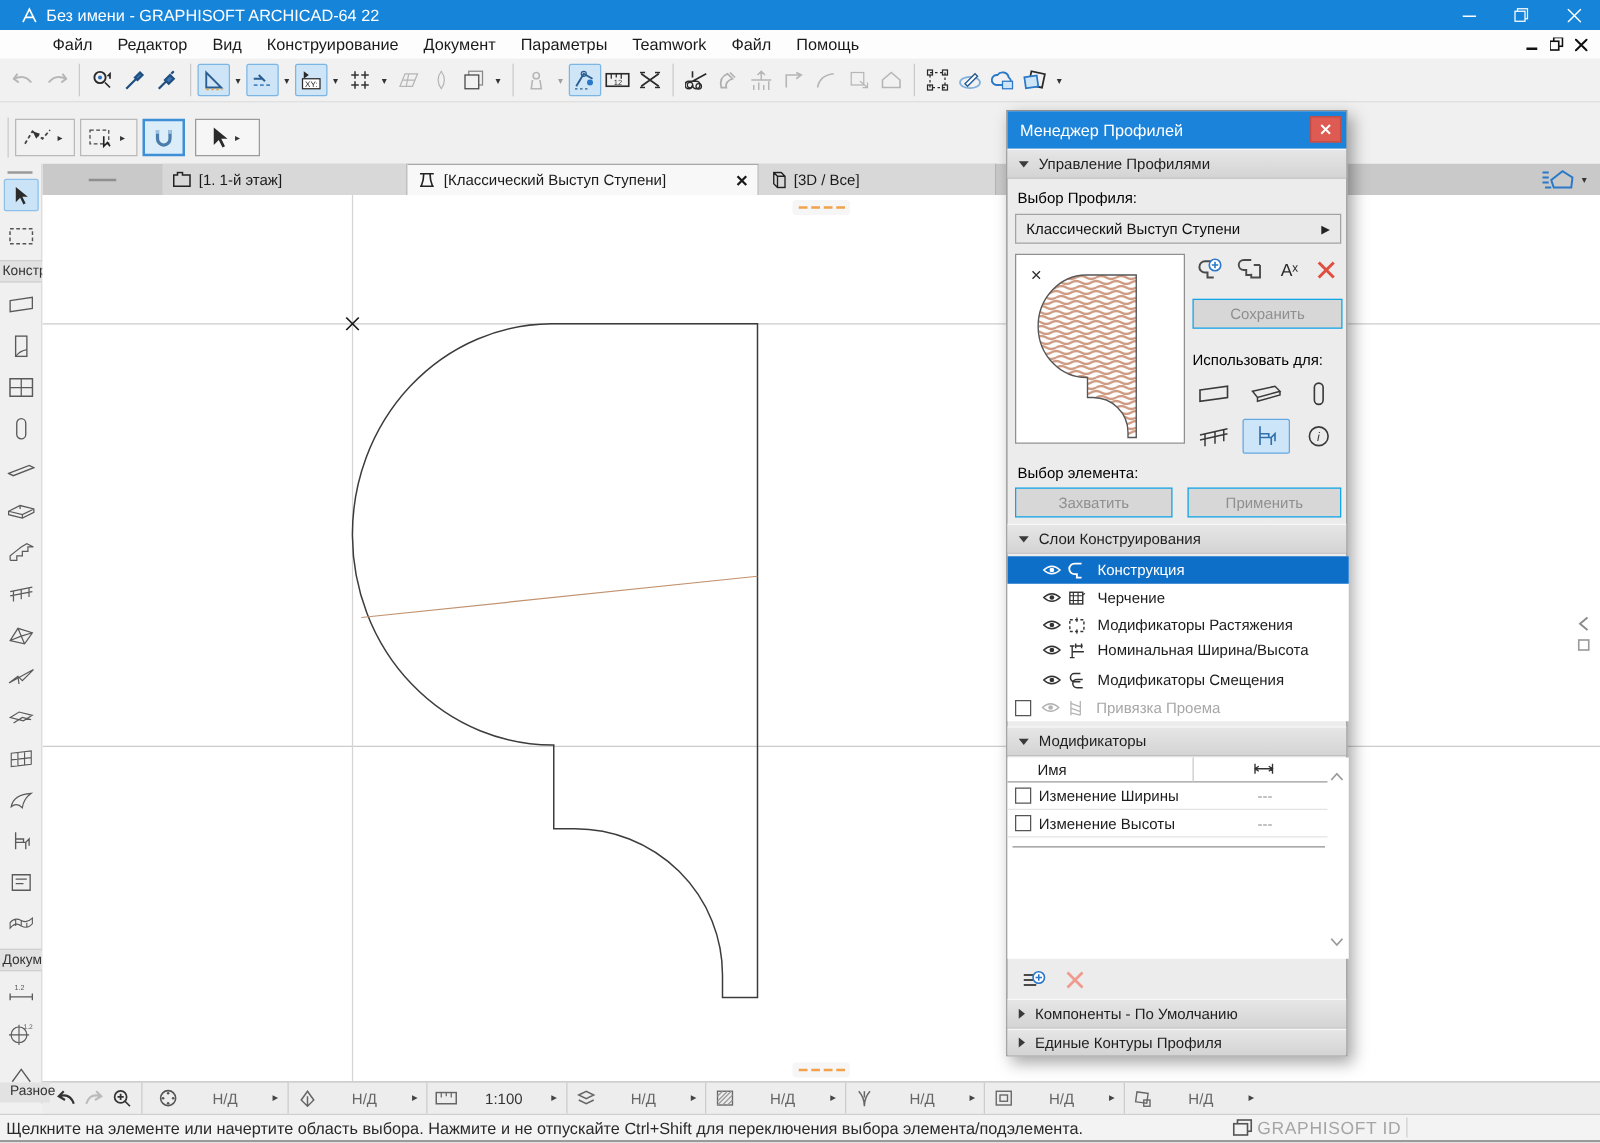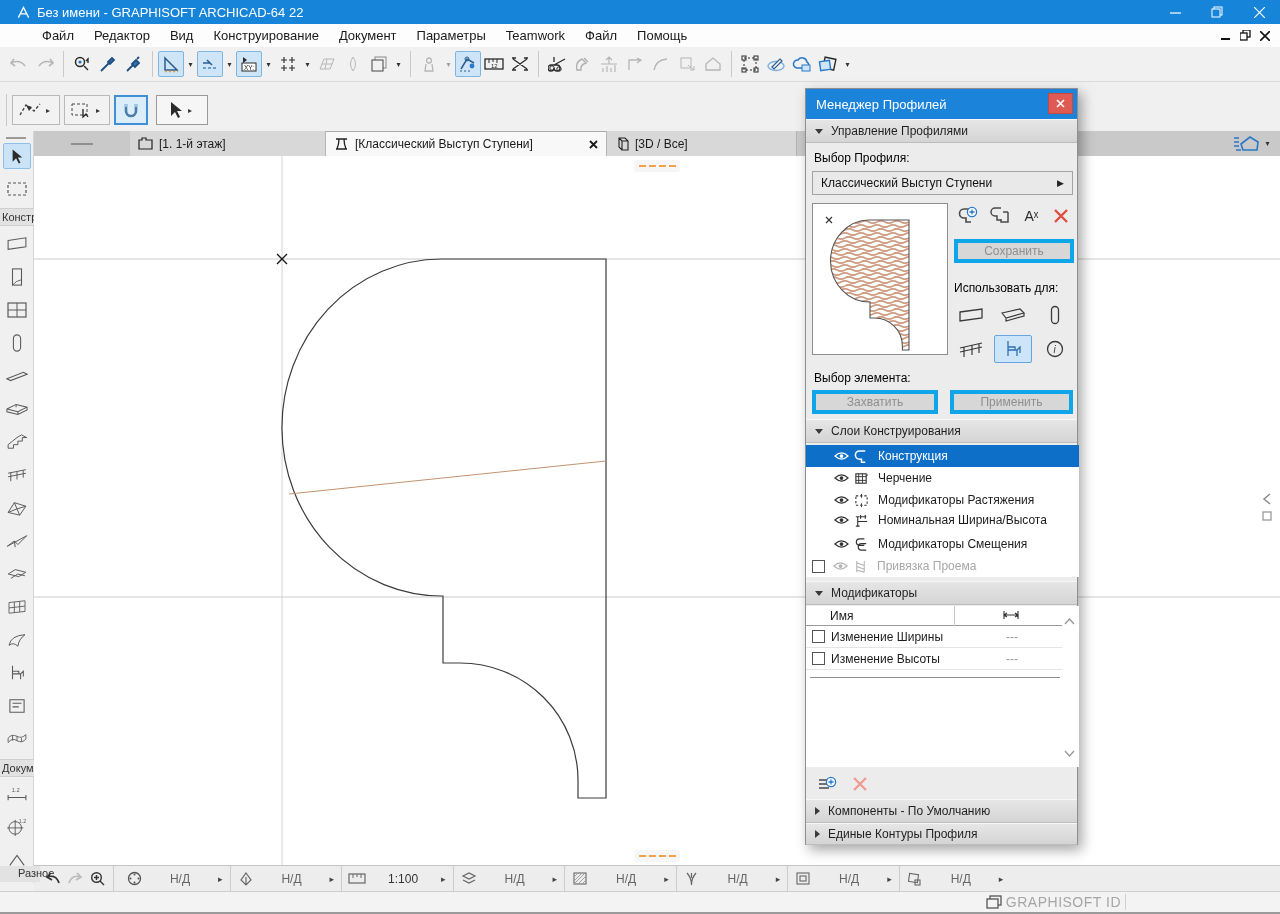--- a/index.html
+++ b/index.html
@@ -73,21 +73,21 @@
        border-top:1px solid #f7f7f7;border-bottom:1px solid #bdbdbd;display:flex;align-items:center;
        gap:8px;padding-left:9px;font-size:12px;color:#1f1f1f;}
   .tri-d{width:0;height:0;border-left:4px solid transparent;border-right:4px solid transparent;
          border-top:5px solid #3a3a3a;}
   .tri-r{width:0;height:0;border-top:4px solid transparent;border-bottom:4px solid transparent;
          border-left:5px solid #3a3a3a;}
   .pm-label{position:absolute;font-size:12px;color:#000000;}
   .pm-dropdown{position:absolute;left:6px;width:261px;height:24px;background:#e9e9e9;border:1px solid #a3a3a3;
                display:flex;align-items:center;padding:0 8px;font-size:12px;color:#111;}
   .pm-dropdown .arr{margin-left:auto;font-size:9px;color:#222;}
-  .pm-btn{position:absolute;height:24px;background:#d7d7d7;border:4px solid #0ea5e9;color:#8f8f8f;
+  .pm-btn{position:absolute;height:24px;background:#d7d7d7;border:1px solid #0ea5e9;color:#8f8f8f;
           font-size:12px;display:flex;align-items:center;justify-content:center;}
   .mini-btn{position:absolute;width:27px;height:26px;display:flex;align-items:center;justify-content:center;}
   .use-cell{position:absolute;width:38px;height:28px;display:flex;align-items:center;justify-content:center;}
   .use-cell.sel{background:#cde5f8;border:1px solid #64a6dd;border-radius:2px;}
   .layer-list{position:absolute;left:0;top:356px;width:273px;height:132px;background:#fff;}
   .layer-row{position:absolute;left:0;width:273px;height:22px;display:flex;align-items:center;font-size:12px;color:#1c1c1c;}
   .layer-row.sel{background:#0d6fc8;color:#fff;}
   .layer-row .eye{width:20px;margin-left:28px;color:#333;}
   .layer-row.sel .eye,.layer-row.sel .ticon{color:#fff;}
   .layer-row .ticon{width:24px;color:#333;}
@@ -106,21 +106,21 @@
   .qval{width:70px;text-align:center;color:#666;}
   .qarr{font-size:9px;color:#444;padding:0 3px;}
   .qicon{width:22px;display:flex;justify-content:center;color:#777;}
   .statusbar{position:absolute;left:0;top:891px;width:1280px;height:23px;background:#f3f3f3;
              border-top:1px solid #cfcfcf;border-bottom:2px solid #9a9a9a;display:flex;align-items:center;
              font-size:13px;color:#2a2a2a;padding-left:5px;}
   .sb-right{margin-left:auto;display:flex;align-items:center;gap:4px;}
   .sb-brand{color:#a5a5a5;font-size:14px;letter-spacing:.5px;}
   .sb-sep{width:1px;height:16px;background:#cfcfcf;}
   .misc-label{position:absolute;left:0;top:866px;width:40px;height:16px;font-size:11px;color:#333;
-              background:#e2e2e2;line-height:15px;padding-left:18px;z-index:5;}
+              background:#e2e2e2;line-height:15px;padding-left:8px;z-index:5;}
 </style>
 </head>
 <body>
 
 <div class="titlebar">
   <span class="app-logo">
     <svg width="15" height="15" viewBox="0 0 16 16">
         <rect x="0" y="0" width="16" height="16" fill="#1584d9"></rect>
         <path d="M2.5 13.5 L8 2.5 L13.5 13.5 M5 9.5 L11 9.5" stroke="#fff" stroke-width="1.4" fill="none"></path>
       </svg>
@@ -919,20 +919,21 @@
           <rect x="2" y="2" width="9" height="8" fill="none" stroke="#666" stroke-width="1.1" transform="rotate(8 6 6)"></rect>
           <rect x="8" y="8" width="5" height="5" fill="none" stroke="#666" stroke-width="1.1"></rect>
         </svg>
       </span>
     <span class="qval">Н/Д</span>
     <span class="qarr">▸</span>
   </div>
 </div>
 
 <div class="statusbar">
+  <span>Щелкните на элементе или начертите область выбора. Нажмите и не отпускайте Ctrl+Shift для переключения выбора элемента/подэлемента.</span>
   <div class="sb-right">
     <span>
         <svg width="16" height="14" viewBox="0 0 16 14">
           <rect x="4" y="1" width="11" height="9" fill="none" stroke="#555" stroke-width="1.3"></rect>
           <rect x="1" y="4" width="11" height="9" fill="#f3f3f3" stroke="#555" stroke-width="1.3"></rect>
         </svg>
       </span>
     <span class="sb-brand">GRAPHISOFT ID</span>
     <span class="sb-sep"></span>
     <span style="width:150px;"></span>

